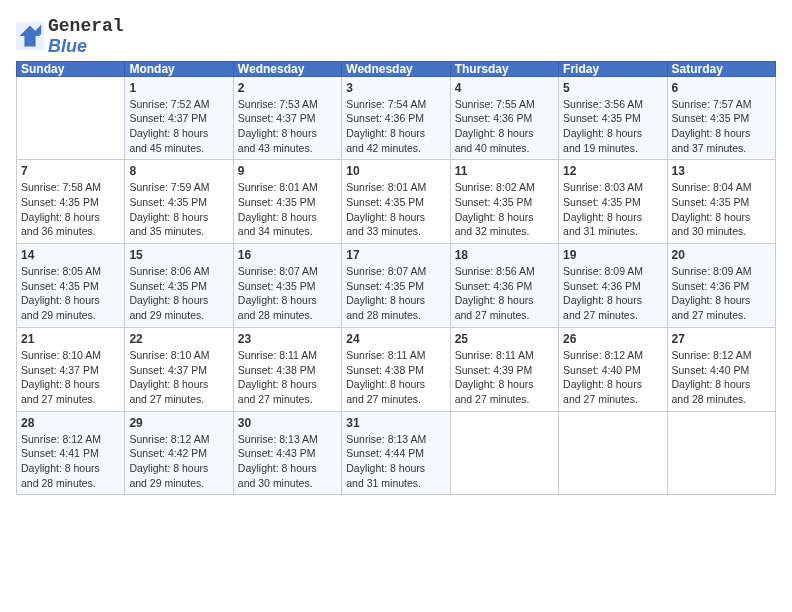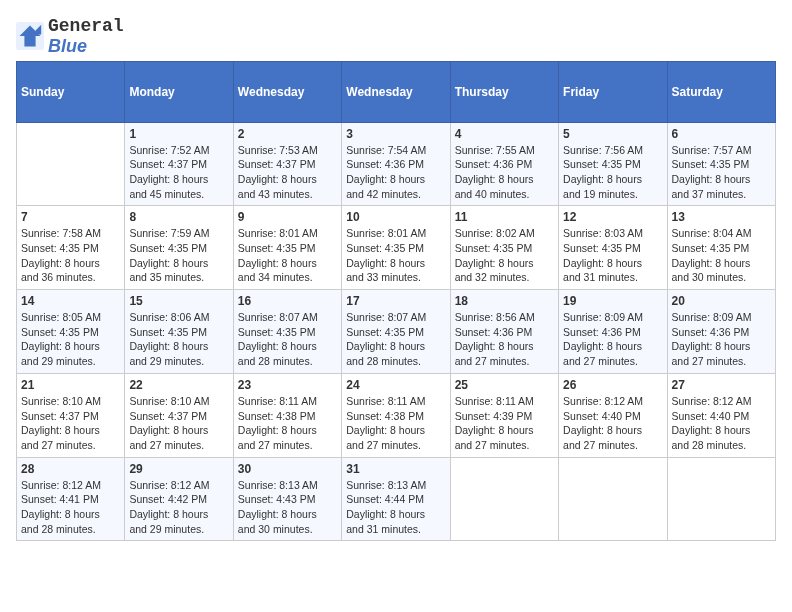--- a/index.html
+++ b/index.html
@@ -45,21 +45,21 @@
       margin-bottom: 8px;
     }
     table {
       width: 100%;
       border-collapse: collapse;
       font-size: 11px;
     }
     thead tr th {
       background-color: #4472c4;
       color: #fff;
-      padding: 23px 4px;
+      padding: 0 4px;
       text-align: left;
       font-size: 12px;
       font-weight: bold;
       border: 1px solid #3a60a8;
     }
     tbody tr td {
       border: 1px solid #ccc;
       vertical-align: top;
       padding: 4px 4px;
       min-height: 70px;
@@ -133,21 +133,21 @@
           <td>
             <span class="day-number">3</span>
             <div class="day-info"><span>Sunrise: 7:54 AM</span><br><span>Sunset: 4:36 PM</span><br><span>Daylight: 8 hours</span><br><span>and 42 minutes.</span></div>
           </td>
           <td>
             <span class="day-number">4</span>
             <div class="day-info"><span>Sunrise: 7:55 AM</span><br><span>Sunset: 4:36 PM</span><br><span>Daylight: 8 hours</span><br><span>and 40 minutes.</span></div>
           </td>
           <td>
             <span class="day-number">5</span>
-            <div class="day-info"><span>Sunrise: 7:56 AM</span><br><span>Sunset: 4:35 PM</span><br><span>Daylight: 8 hours</span><br><span>and 19 minutes.</span></div>
+            <div class="day-info"><span>Sunrise: 3:56 AM</span><br><span>Sunset: 4:35 PM</span><br><span>Daylight: 8 hours</span><br><span>and 19 minutes.</span></div>
           </td>
           <td>
             <span class="day-number">6</span>
             <div class="day-info"><span>Sunrise: 7:57 AM</span><br><span>Sunset: 4:35 PM</span><br><span>Daylight: 8 hours</span><br><span>and 37 minutes.</span></div>
           </td>
         </tr>
         <tr>
           <td>
             <span class="day-number">7</span>
             <div class="day-info"><span>Sunrise: 7:58 AM</span><br><span>Sunset: 4:35 PM</span><br><span>Daylight: 8 hours</span><br><span>and 36 minutes.</span></div>

